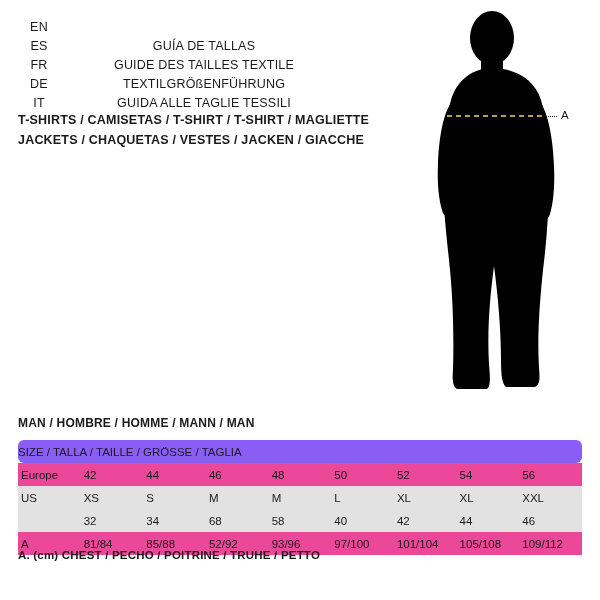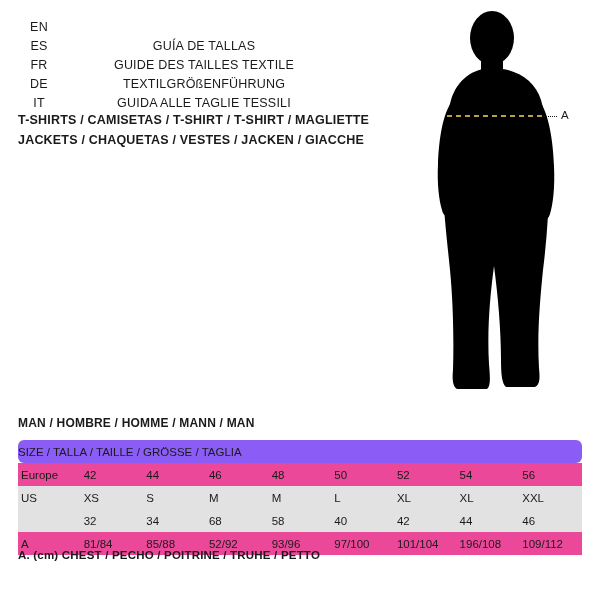--- a/index.html
+++ b/index.html
@@ -264,21 +264,21 @@
           <td class="cell">46</td>
         </tr>
         <tr class="row-plain">
           <td class="col-label">A</td>
           <td class="cell">81/84</td>
           <td class="cell">85/88</td>
           <td class="cell">52/92</td>
           <td class="cell">93/96</td>
           <td class="cell">97/100</td>
           <td class="cell">101/104</td>
-          <td class="cell">196/108</td>
+          <td class="cell">105/108</td>
           <td class="cell">109/112</td>
         </tr>
       </tbody>
     </table>
   </div>
 
   <div class="footer-note">A. (cm) CHEST / PECHO / POITRINE / TRUHE / PETTO</div>
 
 </div>
 

